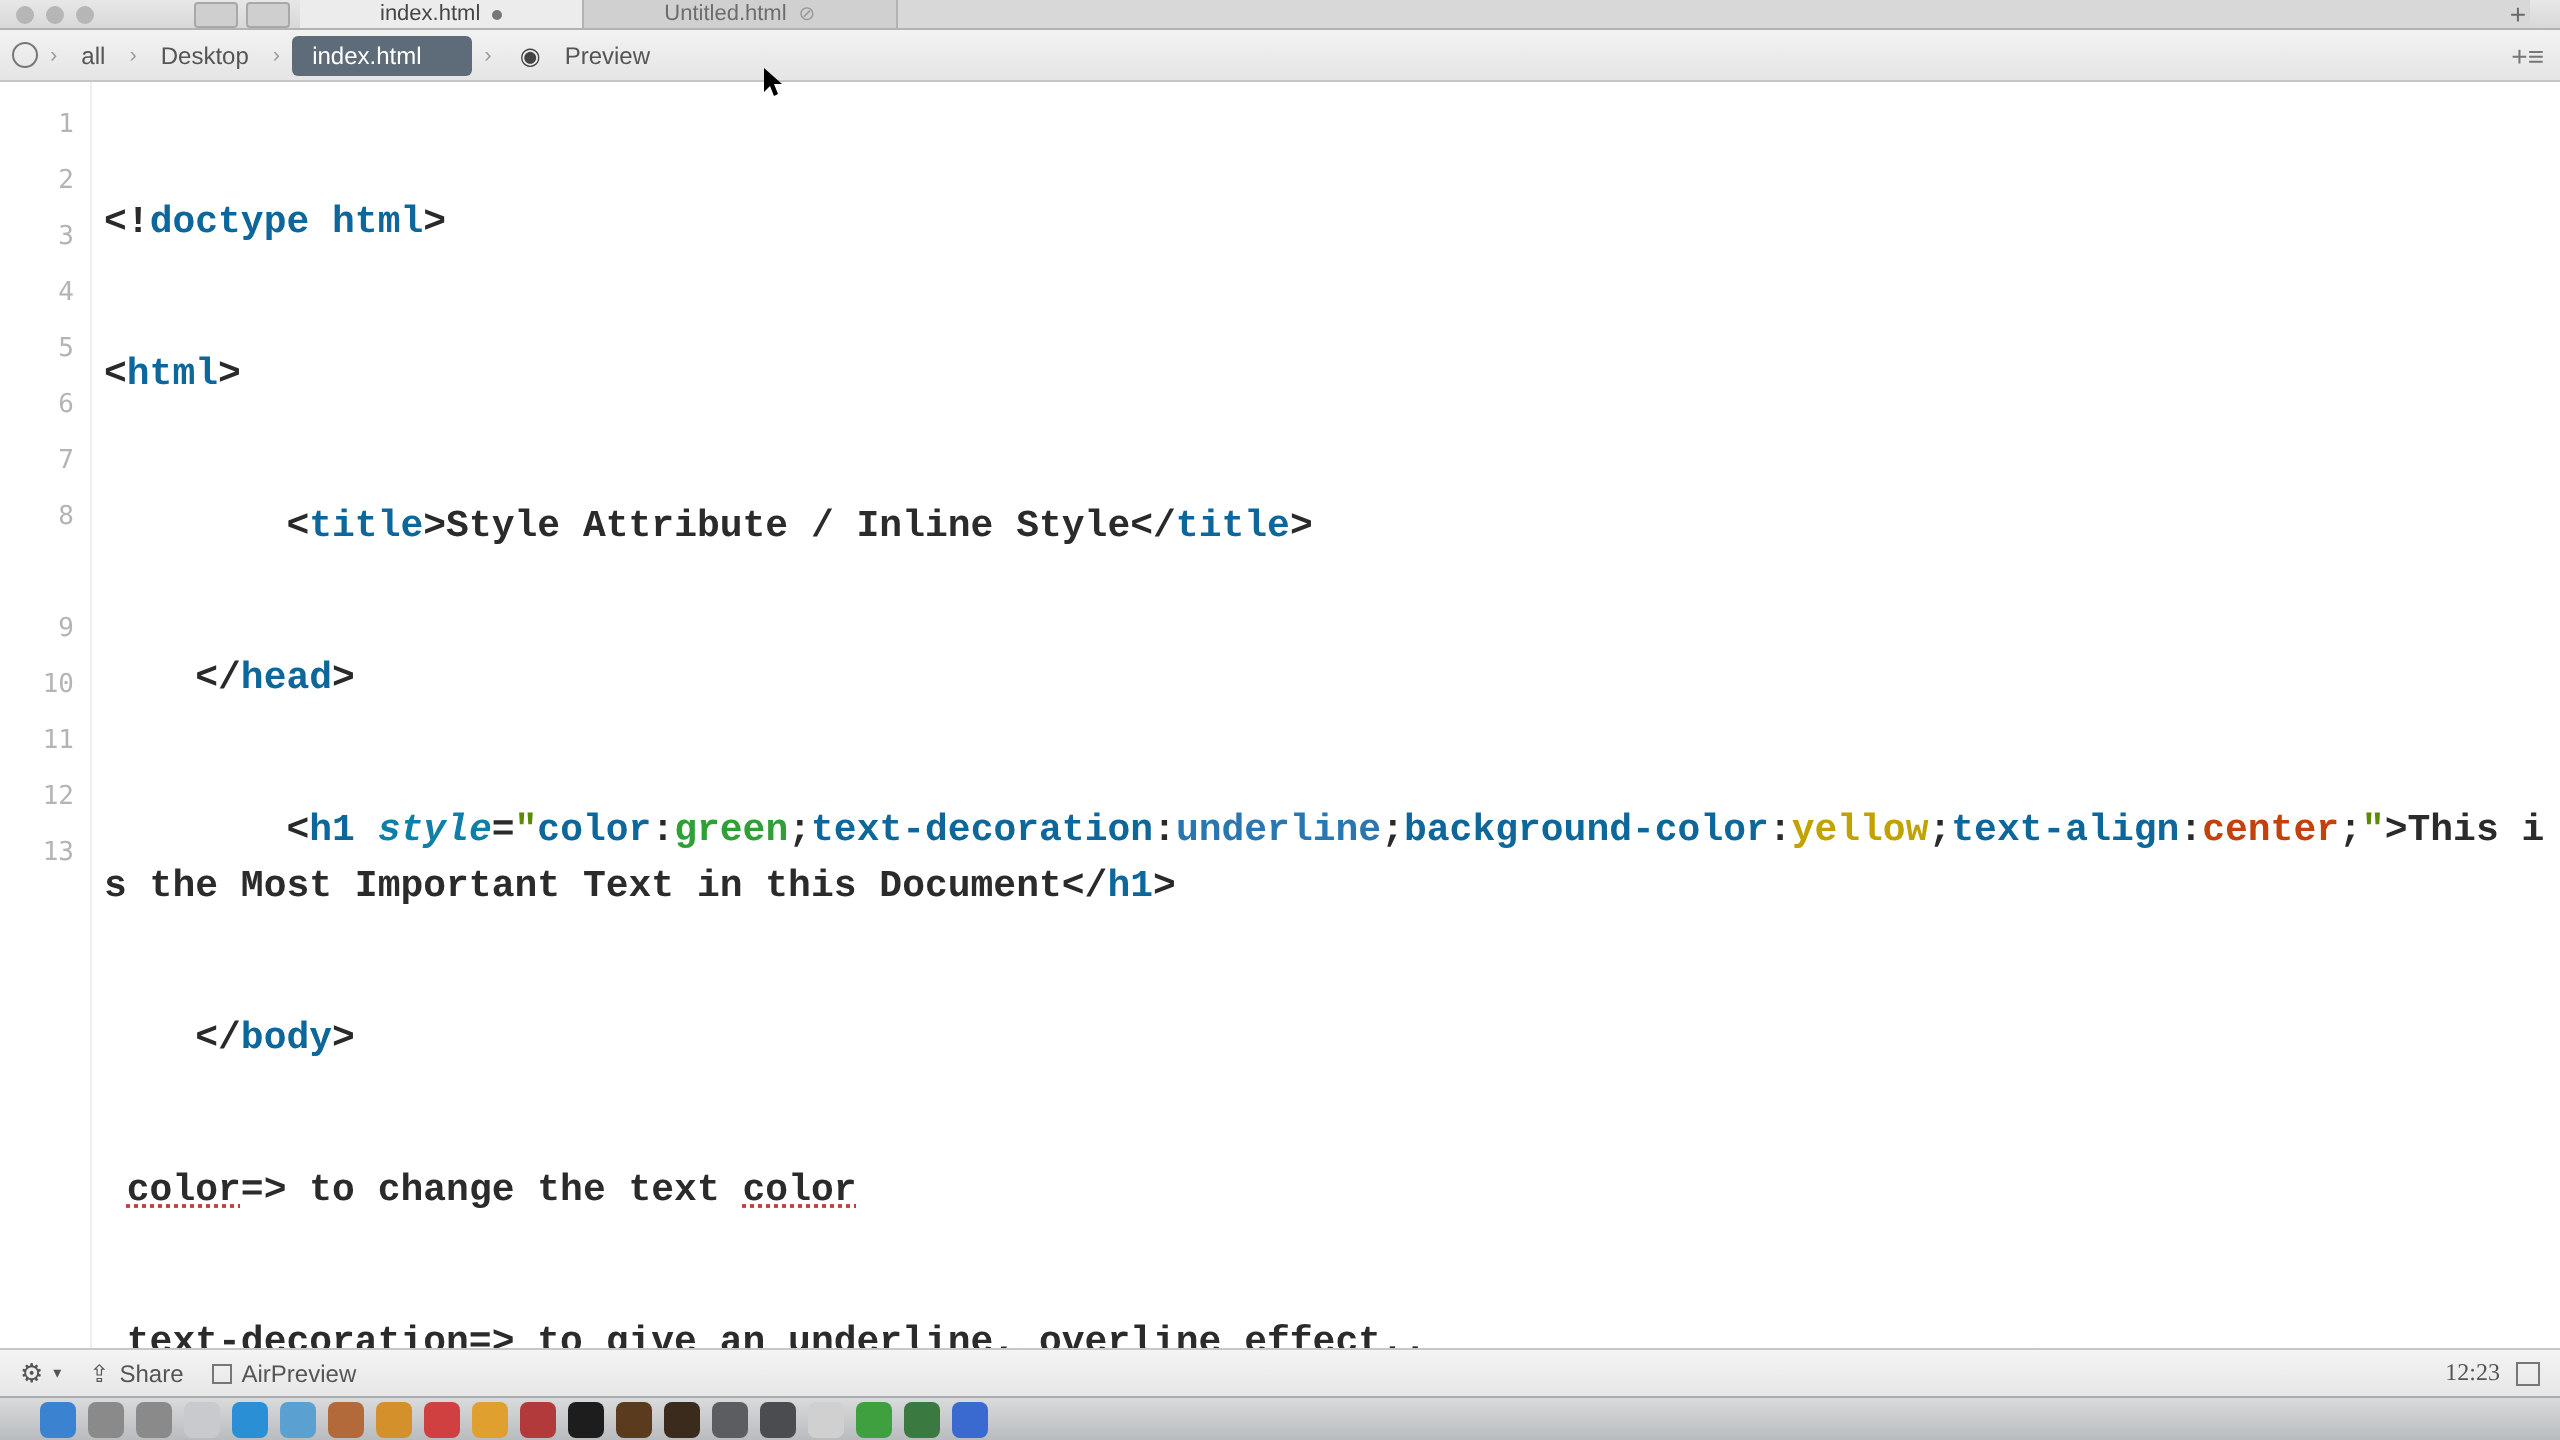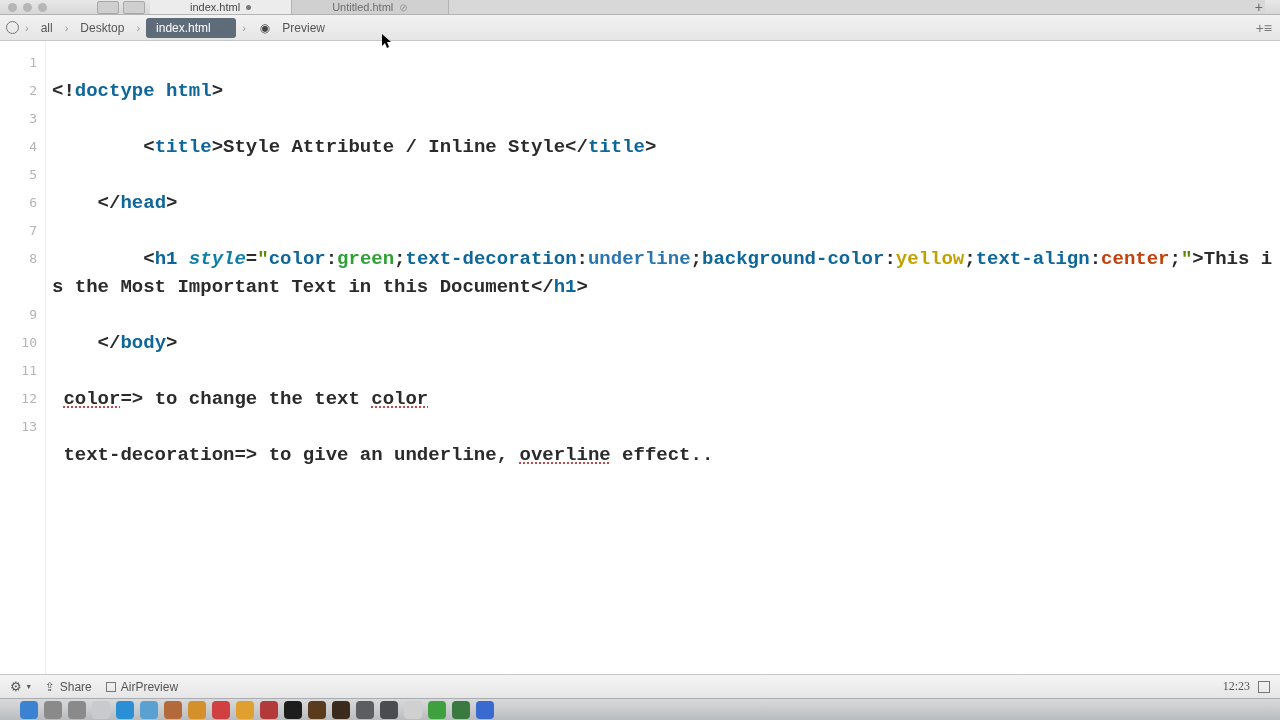--- a/index.html
+++ b/index.html
@@ -105,21 +105,21 @@
     padding: 8px 4px 0 6px;
     font-family: Menlo, Consolas, "Courier New", monospace;
     font-size: 19px;
     font-weight: 700;
     color: #2b2b2b;
     line-height: 28px;
     white-space: pre-wrap;
     word-break: break-all;
     position: relative;
   }
-  .code .ln { min-height:28px; }
+  .code .ln { min-height:28px;margin-top:20px; }
   .c-angle { color:#2a2a2a; }
   .c-tag   { color:#0e679a; }
   .c-attr  { color:#0e7fa8; font-style: italic; }
   .c-str   { color:#5c8a00; }
   .c-green { color:#2fa035; }
   .c-yellow{ color:#c1a200; }
   .c-center{ color:#c2410c; }
   .c-under { color:#2a76b0; }
   .spell { text-decoration: underline dotted #c04040; text-underline-offset:3px;}
 
@@ -213,20 +213,21 @@
     <div style="height:56px;line-height:28px;">8</div>
     <div>9</div>
     <div>10</div>
     <div>11</div>
     <div>12</div>
     <div>13</div>
     <div></div>
   </div>
   <div class="code">
 <div class="ln"><span class="c-angle">&lt;!</span><span class="c-tag">doctype html</span><span class="c-angle">&gt;</span></div>
+<div class="ln"><span class="c-angle">&lt;</span><span class="c-tag">html</span><span class="c-angle">&gt;</span></div>
 <div class="ln">        <span class="c-angle">&lt;</span><span class="c-tag">title</span><span class="c-angle">&gt;</span><span>Style Attribute / Inline Style</span><span class="c-angle">&lt;/</span><span class="c-tag">title</span><span class="c-angle">&gt;</span></div>
 <div class="ln">    <span class="c-angle">&lt;/</span><span class="c-tag">head</span><span class="c-angle">&gt;</span></div>
 <div class="ln" style="min-height:56px;">        <span class="c-angle">&lt;</span><span class="c-tag">h1</span> <span class="c-attr">style</span><span class="c-angle">=</span><span class="c-str">"</span><span class="c-tag">color</span><span class="c-angle">:</span><span class="c-green">green</span><span class="c-angle">;</span><span class="c-tag">text-decoration</span><span class="c-angle">:</span><span class="c-under">underline</span><span class="c-angle">;</span><span class="c-tag">background-color</span><span class="c-angle">:</span><span class="c-yellow">yellow</span><span class="c-angle">;</span><span class="c-tag">text-align</span><span class="c-angle">:</span><span class="c-center">center</span><span class="c-angle">;</span><span class="c-str">"</span><span class="c-angle">&gt;</span><span>This is the Most Important Text in this Document</span><span class="c-angle">&lt;/</span><span class="c-tag">h1</span><span class="c-angle">&gt;</span></div>
 <div class="ln">    <span class="c-angle">&lt;/</span><span class="c-tag">body</span><span class="c-angle">&gt;</span></div>
 <div class="ln"> <span class="spell">color</span><span>=&gt; to change the text </span><span class="spell">color</span></div>
 <div class="ln"> <span>text-decoration=&gt; to give an underline, </span><span class="spell">overline</span><span> effect..</span></div>
 
 
   </div>
 </div>

